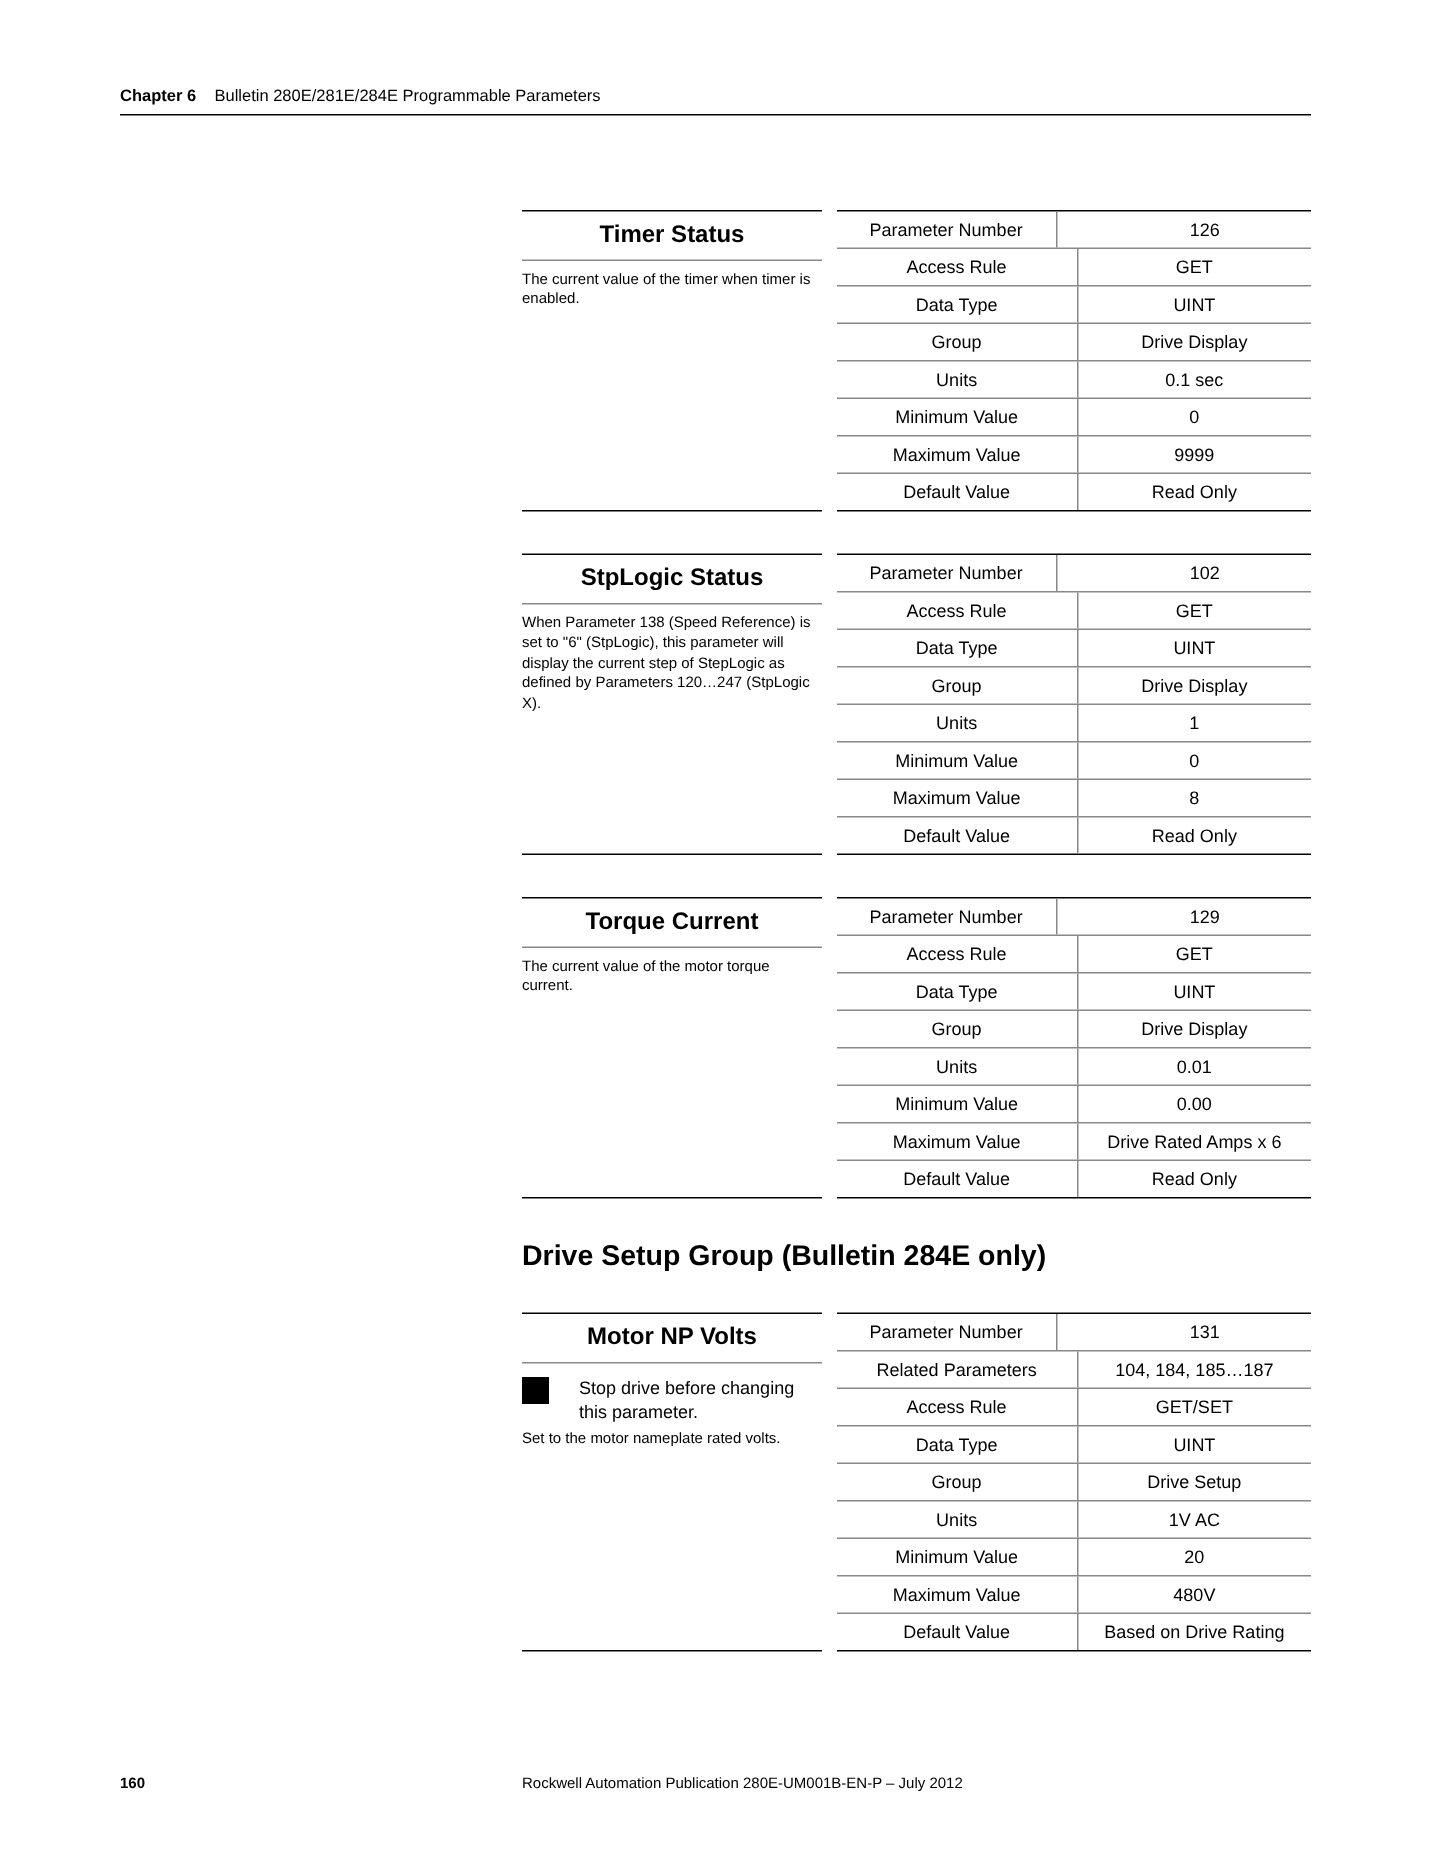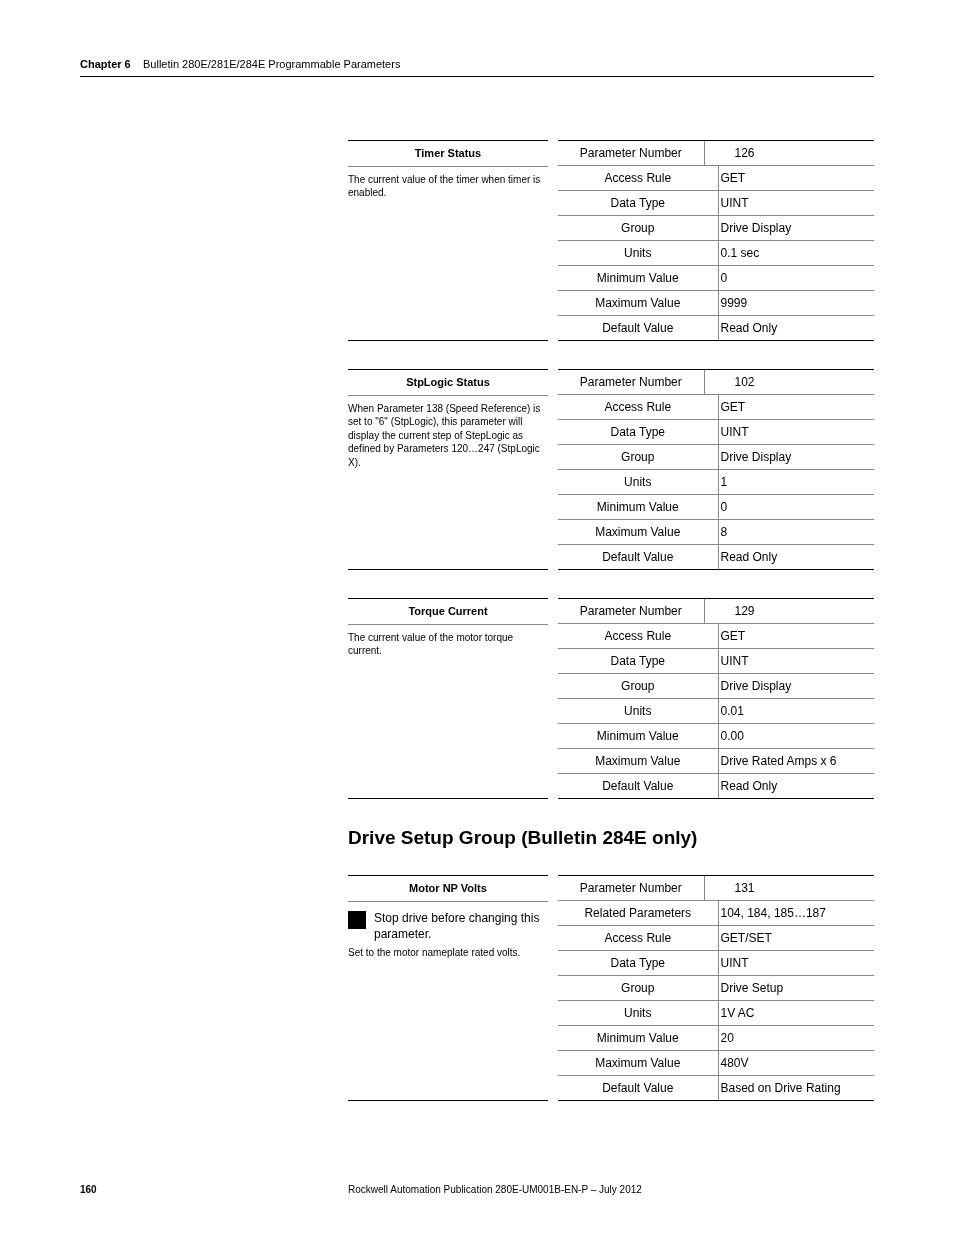--- a/index.html
+++ b/index.html
@@ -39,21 +39,21 @@
     padding-right: 10px;
     font-size: 12px;
     line-height: 1.35;
   }
   .param-title {
     font-weight: 700;
     text-align: center;
     padding: 5px 2px;
     border-top: 1.5px solid #000;
     border-bottom: 0.8px solid #888;
-    font-size: 11px;
+    font-size: 16px;
   }
   .param-desc {
     padding-top: 6px;
     font-size: 10px;
   }
   .param-right {
     flex: 1;
   }
   .prow {
     display: flex;
@@ -63,41 +63,42 @@
   .prow:first-child { border-top: 1.5px solid #000; gap: 28px; }
   .prow:last-child { border-bottom: 1.5px solid #000; }
   .plabel {
     width: 50%;
     text-align: center;
     padding: 5px 4px;
     border-right: 0.8px solid #888;
   }
   .pvalue {
     width: 50%;
+    text-align: center;
     padding: 5px 2px;
   }
   .param-left .param-bottom-border {
     border-bottom: 1.5px solid #000;
     height: 0;
     margin-top: auto;
   }
   .param-left-wrap {
     display:flex;
     flex-direction:column;
     height:100%;
   }
   .section-heading {
     font-size: 19px;
     font-weight: 700;
     margin: 22px 0 26px 0;
   }
   .stop-note {
     display:flex;
     align-items:flex-start;
-    gap:8px;
+    gap:20px;
     margin-top:8px;
   }
   .stop-icon {
     width:18px;
     height:18px;
     background:#000;
     flex-shrink:0;
     margin-top:1px;
   }
   .footer {

